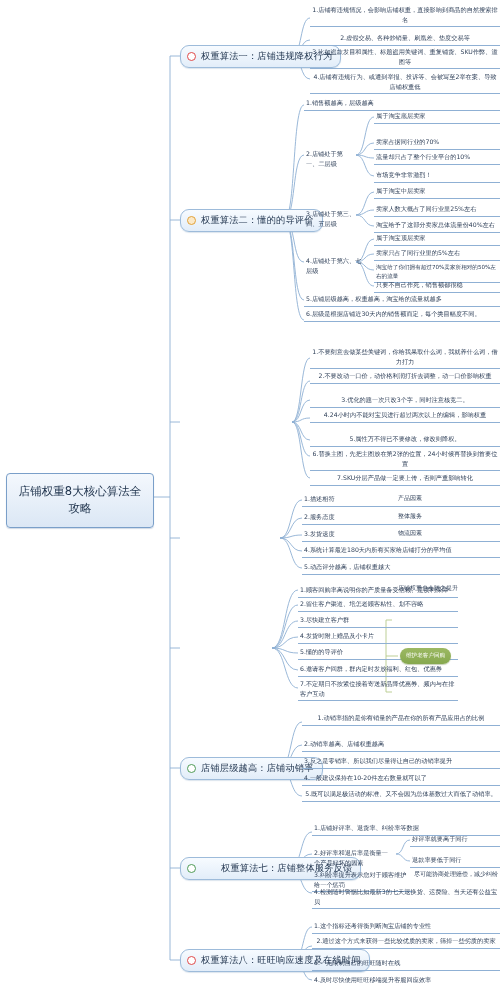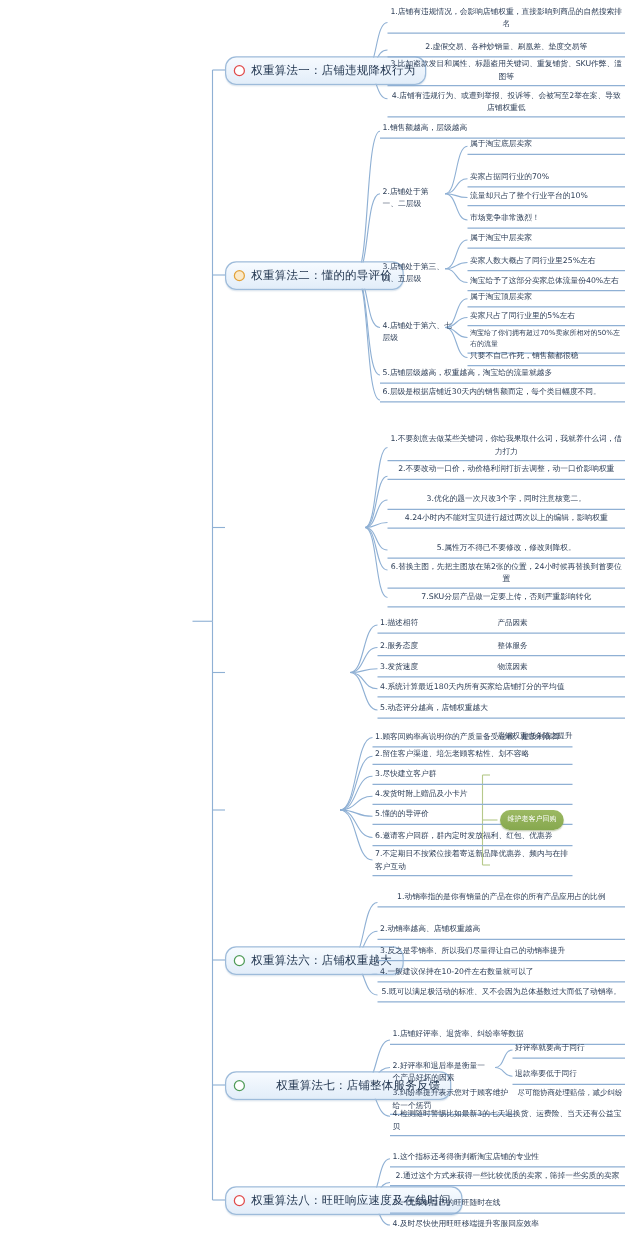--- a/index.html
+++ b/index.html
@@ -175,20 +175,23 @@
       <path d="M396 854 C404 854 402 840 410 840"></path>
       <path d="M396 854 C404 854 402 861 410 861"></path>
 
       <path d="M294 960 C304 960 302 927 312 927"></path>
       <path d="M294 960 C304 960 302 946 312 946"></path>
       <path d="M294 960 C304 960 302 963 312 963"></path>
       <path d="M294 960 C304 960 302 980 312 980"></path>
     </g>
   </svg>
 
+  <div class="root">
+    <span>店铺权重8大核心算法全攻略</span>
+  </div>
 
   <div class="branch" style="left:180px;top:45px;">
     <span class="bico ring-red"></span>
     <span>权重算法一：店铺违规降权行为</span>
   </div>
   <div class="leaf" style="left:310px;top:4px;width:190px;">1.店铺有违规情况，会影响店铺权重，直接影响到商品的自然搜索排名</div>
   <div class="leaf" style="left:310px;top:32px;width:190px;">2.虚假交易、各种炒销量、刷凰差、垫度交易等</div>
   <div class="leaf" style="left:310px;top:46px;width:190px;">3.比如盗款发目和属性、标题盗用关键词、重复铺货、SKU作弊、滥图等</div>
   <div class="leaf" style="left:310px;top:71px;width:190px;">4.店铺有违规行为、或遭到举报、投诉等、会被写至2举在案、导致店铺权重低</div>
 
@@ -239,21 +242,21 @@
   <div class="leaf" style="left:298px;top:598px;width:160px;text-align:left;">2.留住客户渠道、培怎老顾客粘性、划不容略</div>
   <div class="leaf" style="left:298px;top:614px;width:160px;text-align:left;">3.尽快建立客户群</div>
   <div class="leaf" style="left:298px;top:630px;width:160px;text-align:left;">4.发货时附上赠品及小卡片</div>
   <div class="leaf" style="left:298px;top:646px;width:160px;text-align:left;">5.懂的的导评价</div>
   <div class="leaf" style="left:298px;top:663px;width:160px;text-align:left;">6.邀请客户回群，群内定时发放福利、红包、优惠券</div>
   <div class="leaf" style="left:298px;top:678px;width:160px;text-align:left;">7.不定期日不按紧位接着寄送新品降优惠券、频内与在排客户互动</div>
   <div class="pill" style="left:400px;top:648px;">维护老客户回购</div>
 
   <div class="branch" style="left:180px;top:757px;">
     <span class="bico ring-green"></span>
-    <span>权重算法六：店铺权重越大</span>
+    <span>店铺层级越高：店铺动销率</span>
   </div>
   <div class="leaf" style="left:302px;top:712px;width:198px;">1.动销率指的是你有销量的产品在你的所有产品应用占的比例</div>
   <div class="leaf" style="left:302px;top:738px;width:198px;text-align:left;">2.动销率越高、店铺权重越高</div>
   <div class="leaf" style="left:302px;top:755px;width:198px;text-align:left;">3.反之是零销率、所以我们尽量得让自己的动销率提升</div>
   <div class="leaf" style="left:302px;top:772px;width:198px;text-align:left;">4.一般建议保持在10-20件左右数量就可以了</div>
   <div class="leaf" style="left:302px;top:788px;width:198px;">5.既可以满足极活动的标准、又不会因为总体基数过大而低了动销率。</div>
 
   <div class="branch" style="left:180px;top:857px;gap:25px;">
     <span class="bico ring-green"></span>
     <span>权重算法七：店铺整体服务反馈</span>

